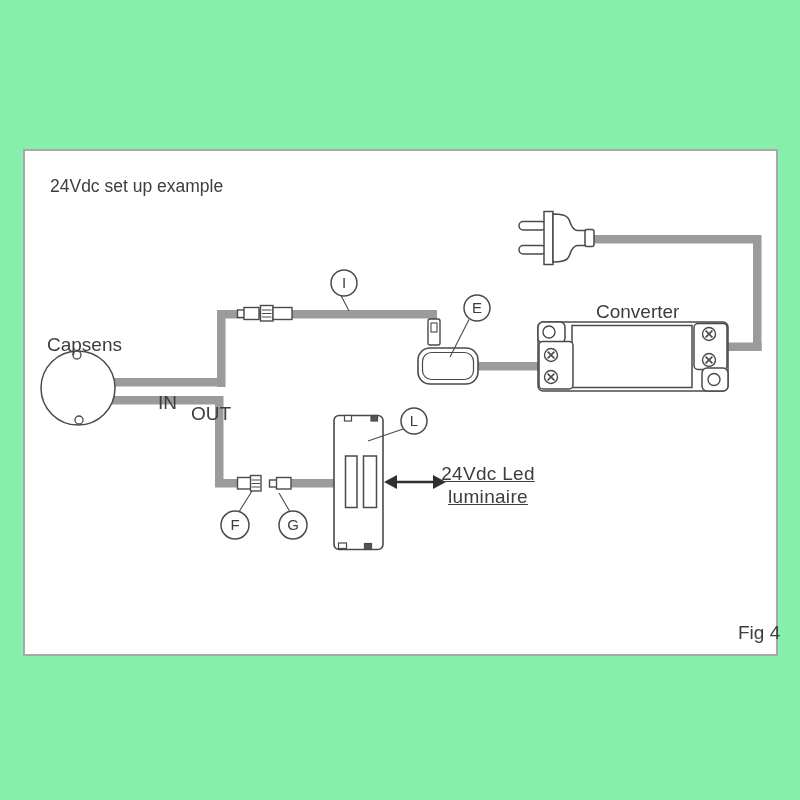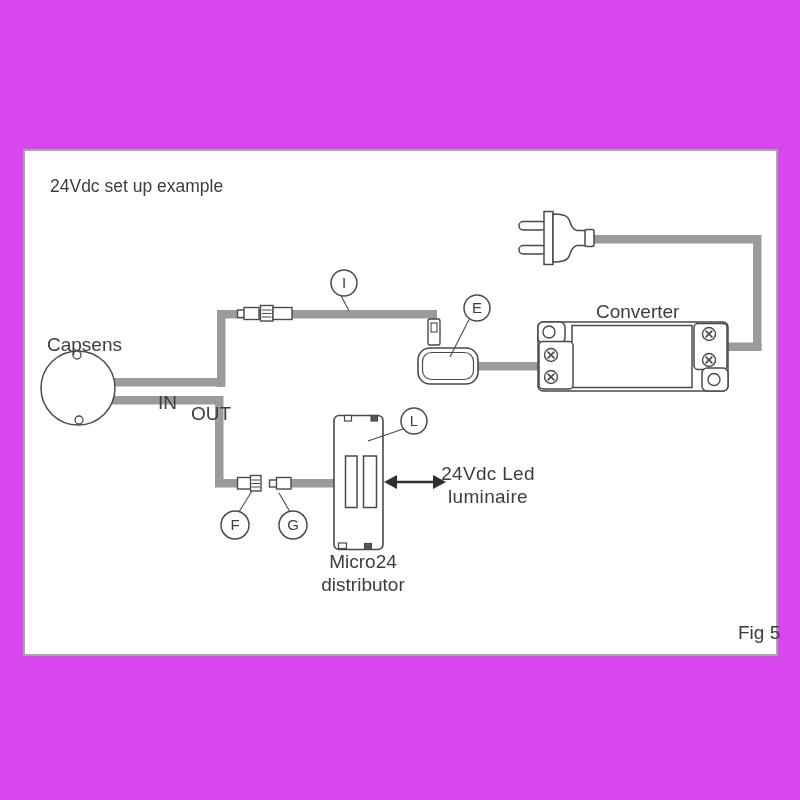--- a/index.html
+++ b/index.html
@@ -1,19 +1,19 @@
 <!DOCTYPE html>
 <html><head>
 <meta charset="utf-8">
 <style>
   html,body{margin:0;padding:0;background:#ffffff;}
   #canvas{
     position:relative;
     width:800px;height:800px;
-    background:#d946ef;
+    background:#86efac;
     font-family:"Liberation Sans", sans-serif;
     overflow:hidden;
   }
   #frame{
     position:absolute;
     left:23px;top:149px;width:751px;height:503px;
     border:2px solid #a8a8a8;
     background:#ffffff;
   }
   svg.art{position:absolute;left:0;top:0;}
@@ -25,21 +25,21 @@
     line-height:1.2;
   }
   .lbl.title{font-size:17.5px;}
   .lbl.center{text-align:center;}
   .callout-letter{
     position:absolute;
     transform:translate(-50%,-52%);
     font-size:15px;
     color:#3d3d3d;
   }
-  .led-text{letter-spacing:0.3px;}
+  .led-text{letter-spacing:0.3px;text-decoration:underline;}
 </style>
 </head>
 <body>
 
 <div id="canvas">
 
   <div id="frame"></div>
 
   <svg class="art" width="800" height="800" viewBox="0 0 800 800">
     <defs>
@@ -159,26 +159,22 @@
 
   <div class="lbl" style="left:147px;top:403px;margin-left:44px;">OUT</div>
 
   <div class="lbl" style="left:596px;top:301px;">Converter</div>
 
   <div class="lbl center led-text" style="left:438px;top:463px;width:100px;">
     <div>24Vdc Led</div>
     <div>luminaire</div>
   </div>
 
-  <div class="lbl center" style="left:313px;top:551px;width:100px;">
-    <div>Micro24</div>
-    <div>distributor</div>
-  </div>
 
-  <div class="lbl" style="left:738px;top:622px;">Fig 5</div>
+  <div class="lbl" style="left:738px;top:622px;">Fig 4</div>
 
   <span class="callout-letter" style="left:344px;top:283px;">I</span>
   <span class="callout-letter" style="left:477px;top:308px;">E</span>
   <span class="callout-letter" style="left:414px;top:421px;">L</span>
   <span class="callout-letter" style="left:235px;top:525px;">F</span>
   <span class="callout-letter" style="left:293px;top:525px;">G</span>
 
 </div>
 
 </body></html>

